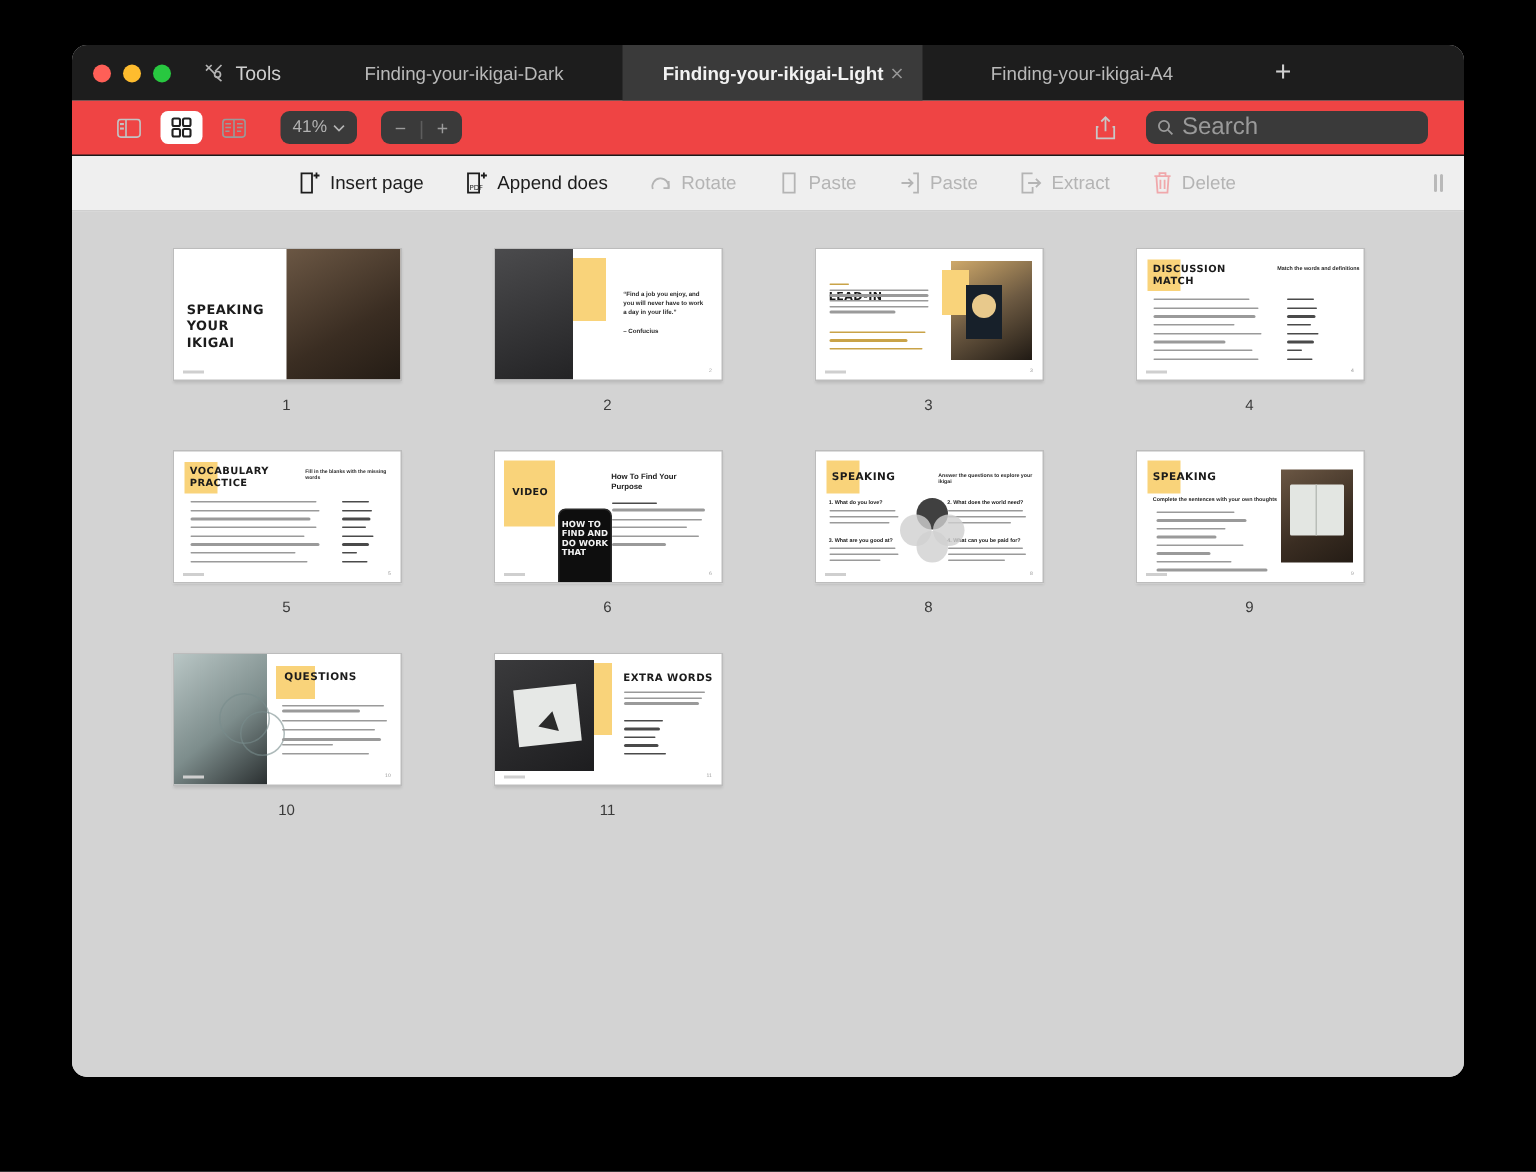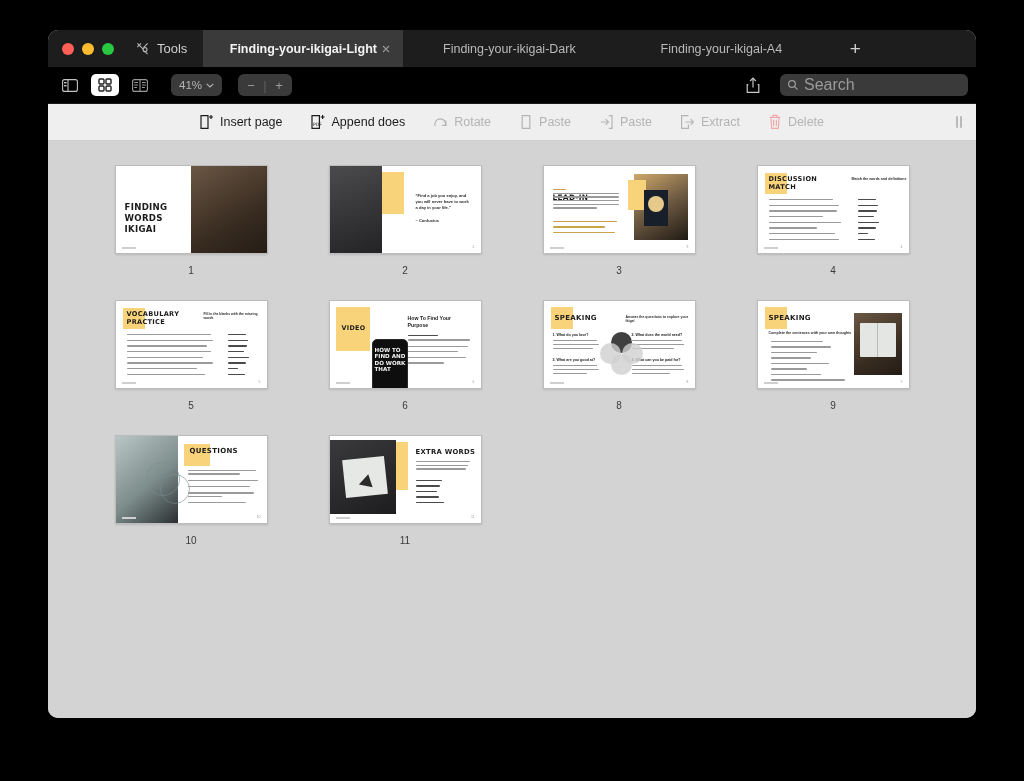--- a/index.html
+++ b/index.html
@@ -42,22 +42,22 @@
   .tab .close {
     position: absolute; right: 10px; top: 50%; transform: translateY(-50%);
     width: 14px; height: 14px; opacity: .62;
   }
   .newtab {
     width: 56px; display: flex; align-items: center; justify-content: center;
     color: #cfcfcf; font-size: 19px; font-weight: 300; cursor: default;
   }
   
   .toolbar {
-    height: 37px; background: #000000; display: flex; align-items: center;
-    padding: 0 8px; gap: 7px; border-bottom: 1px solid #1a1a1a;
+    height: 37px; background: #ef4444; display: flex; align-items: center;
+    padding: 0 24px; gap: 7px; border-bottom: 1px solid #1a1a1a;
   }
   .tbtn {
     width: 28px; height: 22px; border-radius: 5px;
     display: flex; align-items: center; justify-content: center;
     cursor: default;
   }
   .tbtn.active { background: #fff; }
   .zoombox {
     margin-left: 10px; height: 22px; background: #3a3a3a; border-radius: 6px;
     display: flex; align-items: center; gap: 4px; padding: 0 8px;
@@ -150,30 +150,30 @@
         <svg width="15" height="15" viewBox="0 0 16 16" fill="none" stroke="#cfcfcf" stroke-width="1.2">
           <path d="M2.5 2.5 L9 9 M6.5 2.5 L2.5 6.5"></path>
             <path d="M9.5 10.5 L13.5 14"></path>
           <circle cx="10.7" cy="9.2" r="2.1"></circle>
             <path d="M13.5 2.5 L9 7"></path>
         </svg>
       </span>
       <span>Tools</span>
     </div>
 
+    <div class="tab tab2">
+      <span>Finding-your-ikigai-Dark</span>
+    </div>
     <div class="tab active tab1">
       <span>Finding-your-ikigai-Light</span>
       <span class="close">
         <svg width="14" height="14" viewBox="0 0 14 14" stroke="#cfcfcf" stroke-width="1.1">
             <path d="M4 4 L10 10 M10 4 L4 10"></path>
           </svg>
       </span>
-    </div>
-    <div class="tab tab2">
-      <span>Finding-your-ikigai-Dark</span>
     </div>
     <div class="tab tab3">
       <span>Finding-your-ikigai-A4</span>
     </div>
     <div class="newtab">
       <span>+</span>
     </div>
   </div>
 
   <div class="toolbar">
@@ -319,21 +319,21 @@
         <i></i>
     </div>
   </div>
 
   <div class="content">
     <div class="grid">
 
       <div class="cell">
         <div class="thumb">
           <div class="ph" style="left:50%;top:0;width:50%;height:100%"></div>
-          <div class="ttl" style="position:absolute;left:9px;top:36px;width:62px;font-size:8.6px;line-height:11px">FINDING WORDS IKIGAI</div>
+          <div class="ttl" style="position:absolute;left:9px;top:36px;width:62px;font-size:8.6px;line-height:11px">SPEAKING YOUR IKIGAI</div>
           <div class="foot"></div>
         </div>
         <div class="pnum">1</div>
       </div>
 
       <div class="cell">
         <div class="thumb">
           <div class="yellow" style="position:absolute;left:36px;top:6px;width:38px;height:42px"></div>
           <div class="ph ph2" style="left:0;top:0;width:52px;height:100%"></div>
           <div style="position:absolute;left:86px;top:27px;width:56px;font-size:4.1px;line-height:6px;color:#2a2a2a;font-weight:600">“Find a job you enjoy, and you will never have to work a day in your life.”</div>

